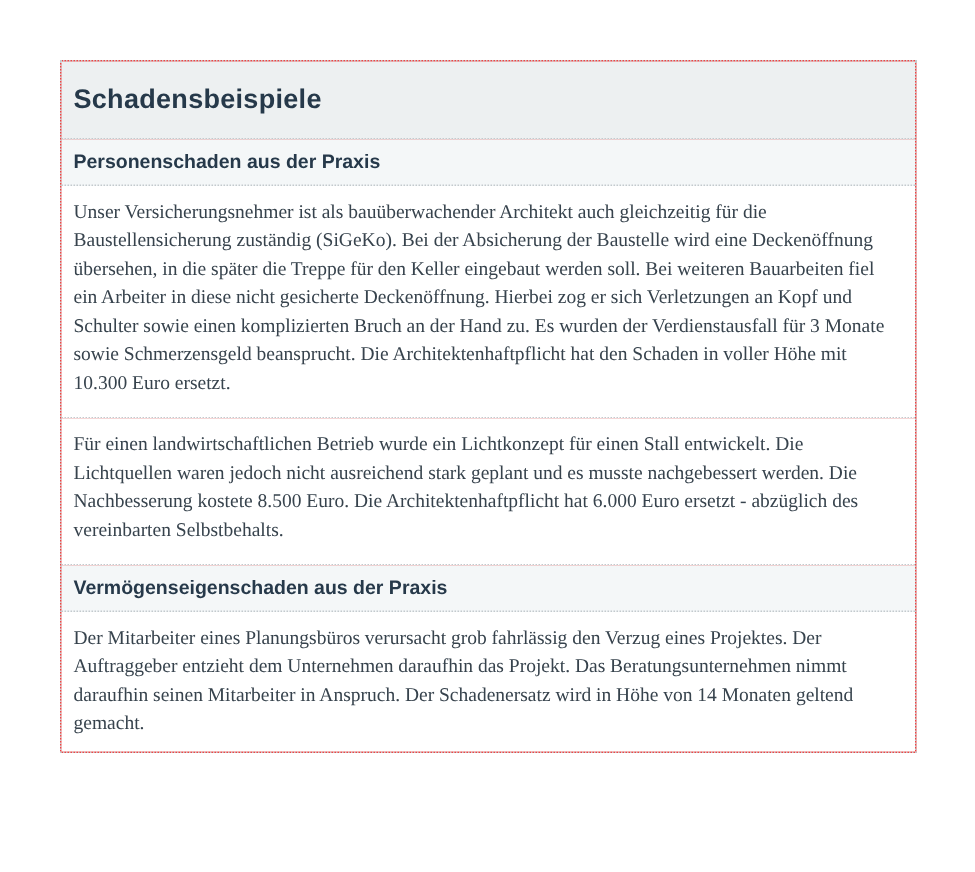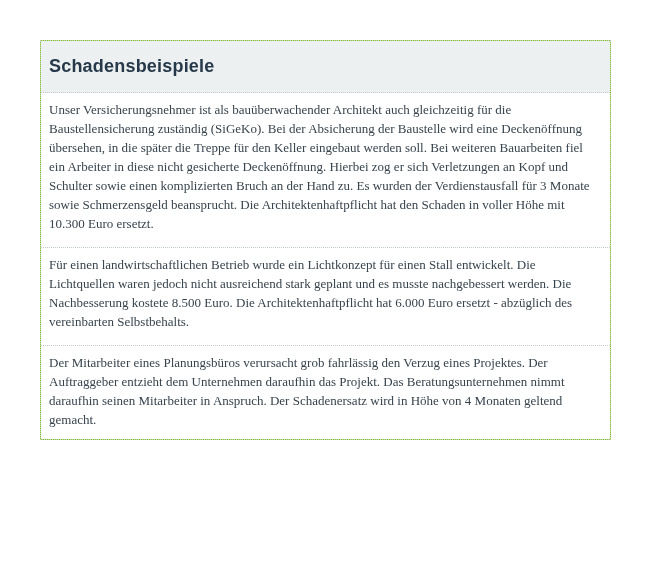--- a/index.html
+++ b/index.html
@@ -22,21 +22,21 @@
     background: var(--page-bg);
     font-family: "Liberation Sans", "DejaVu Sans", sans-serif;
     -webkit-font-smoothing: antialiased;
   }
   .card {
     position: absolute;
     left: 40px;
     top: 40px;
     width: 571px;
     border: 1px dotted var(--card-border);
-    background: #84cc16;
+    background: #ef4444;
   }
   .title-row {
     background: var(--title-band-bg);
     border-bottom: 1px dotted var(--card-border);
     padding: 13px 8px 13px 8px;
   }
   .page-title {
     font-size: 18px;
     line-height: 25px;
     font-weight: bold;
@@ -69,24 +69,26 @@
 </head>
 <body>
 
 <div class="card">
 
   <div class="title-row">
     <div class="page-title">Schadensbeispiele</div>
   </div>
 
   <div class="section">
+    <div class="section-heading">Personenschaden aus der Praxis</div>
     <div class="section-body">Unser Versicherungsnehmer ist als bauüberwachender Architekt auch gleichzeitig für die Baustellensicherung zuständig (SiGeKo). Bei der Absicherung der Baustelle wird eine Deckenöffnung übersehen, in die später die Treppe für den Keller eingebaut werden soll. Bei weiteren Bauarbeiten fiel ein Arbeiter in diese nicht gesicherte Deckenöffnung. Hierbei zog er sich Verletzungen an Kopf und Schulter sowie einen komplizierten Bruch an der Hand zu. Es wurden der Verdienstausfall für 3 Monate sowie Schmerzensgeld beansprucht. Die Architektenhaftpflicht hat den Schaden in voller Höhe mit 10.300 Euro ersetzt.</div>
   </div>
 
   <div class="section">
     <div class="section-body">Für einen landwirtschaftlichen Betrieb wurde ein Lichtkonzept für einen Stall entwickelt. Die Lichtquellen waren jedoch nicht ausreichend stark geplant und es musste nachgebessert werden. Die Nachbesserung kostete 8.500 Euro. Die Architektenhaftpflicht hat 6.000 Euro ersetzt - abzüglich des vereinbarten Selbstbehalts.</div>
   </div>
 
   <div class="section">
-    <div class="section-body">Der Mitarbeiter eines Planungsbüros verursacht grob fahrlässig den Verzug eines Projektes. Der Auftraggeber entzieht dem Unternehmen daraufhin das Projekt. Das Beratungsunternehmen nimmt daraufhin seinen Mitarbeiter in Anspruch. Der Schadenersatz wird in Höhe von 4 Monaten geltend gemacht.</div>
+    <div class="section-heading">Vermögenseigenschaden aus der Praxis</div>
+    <div class="section-body">Der Mitarbeiter eines Planungsbüros verursacht grob fahrlässig den Verzug eines Projektes. Der Auftraggeber entzieht dem Unternehmen daraufhin das Projekt. Das Beratungsunternehmen nimmt daraufhin seinen Mitarbeiter in Anspruch. Der Schadenersatz wird in Höhe von 14 Monaten geltend gemacht.</div>
   </div>
 
 </div>
 
 </body></html>

